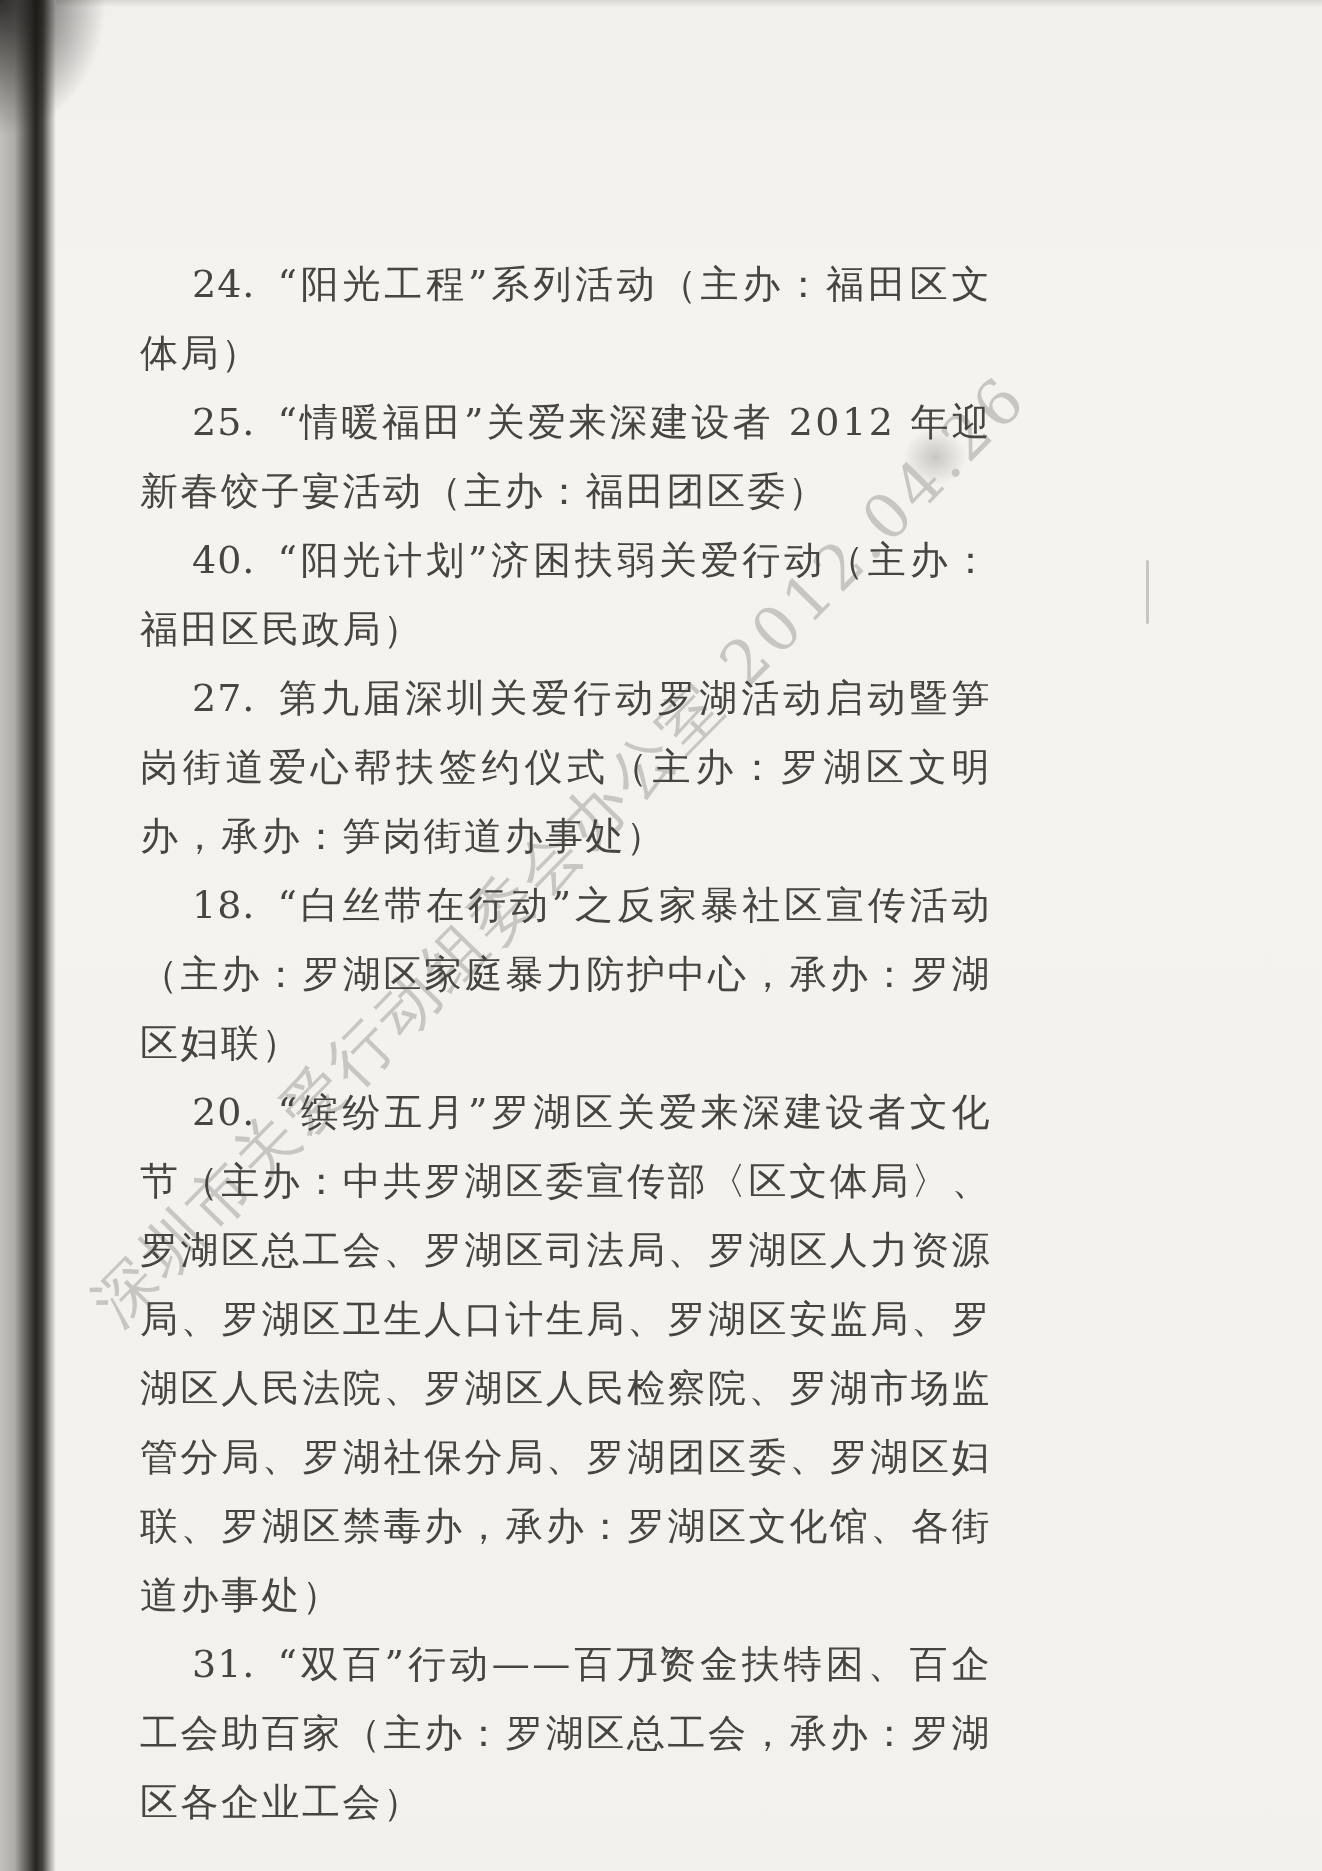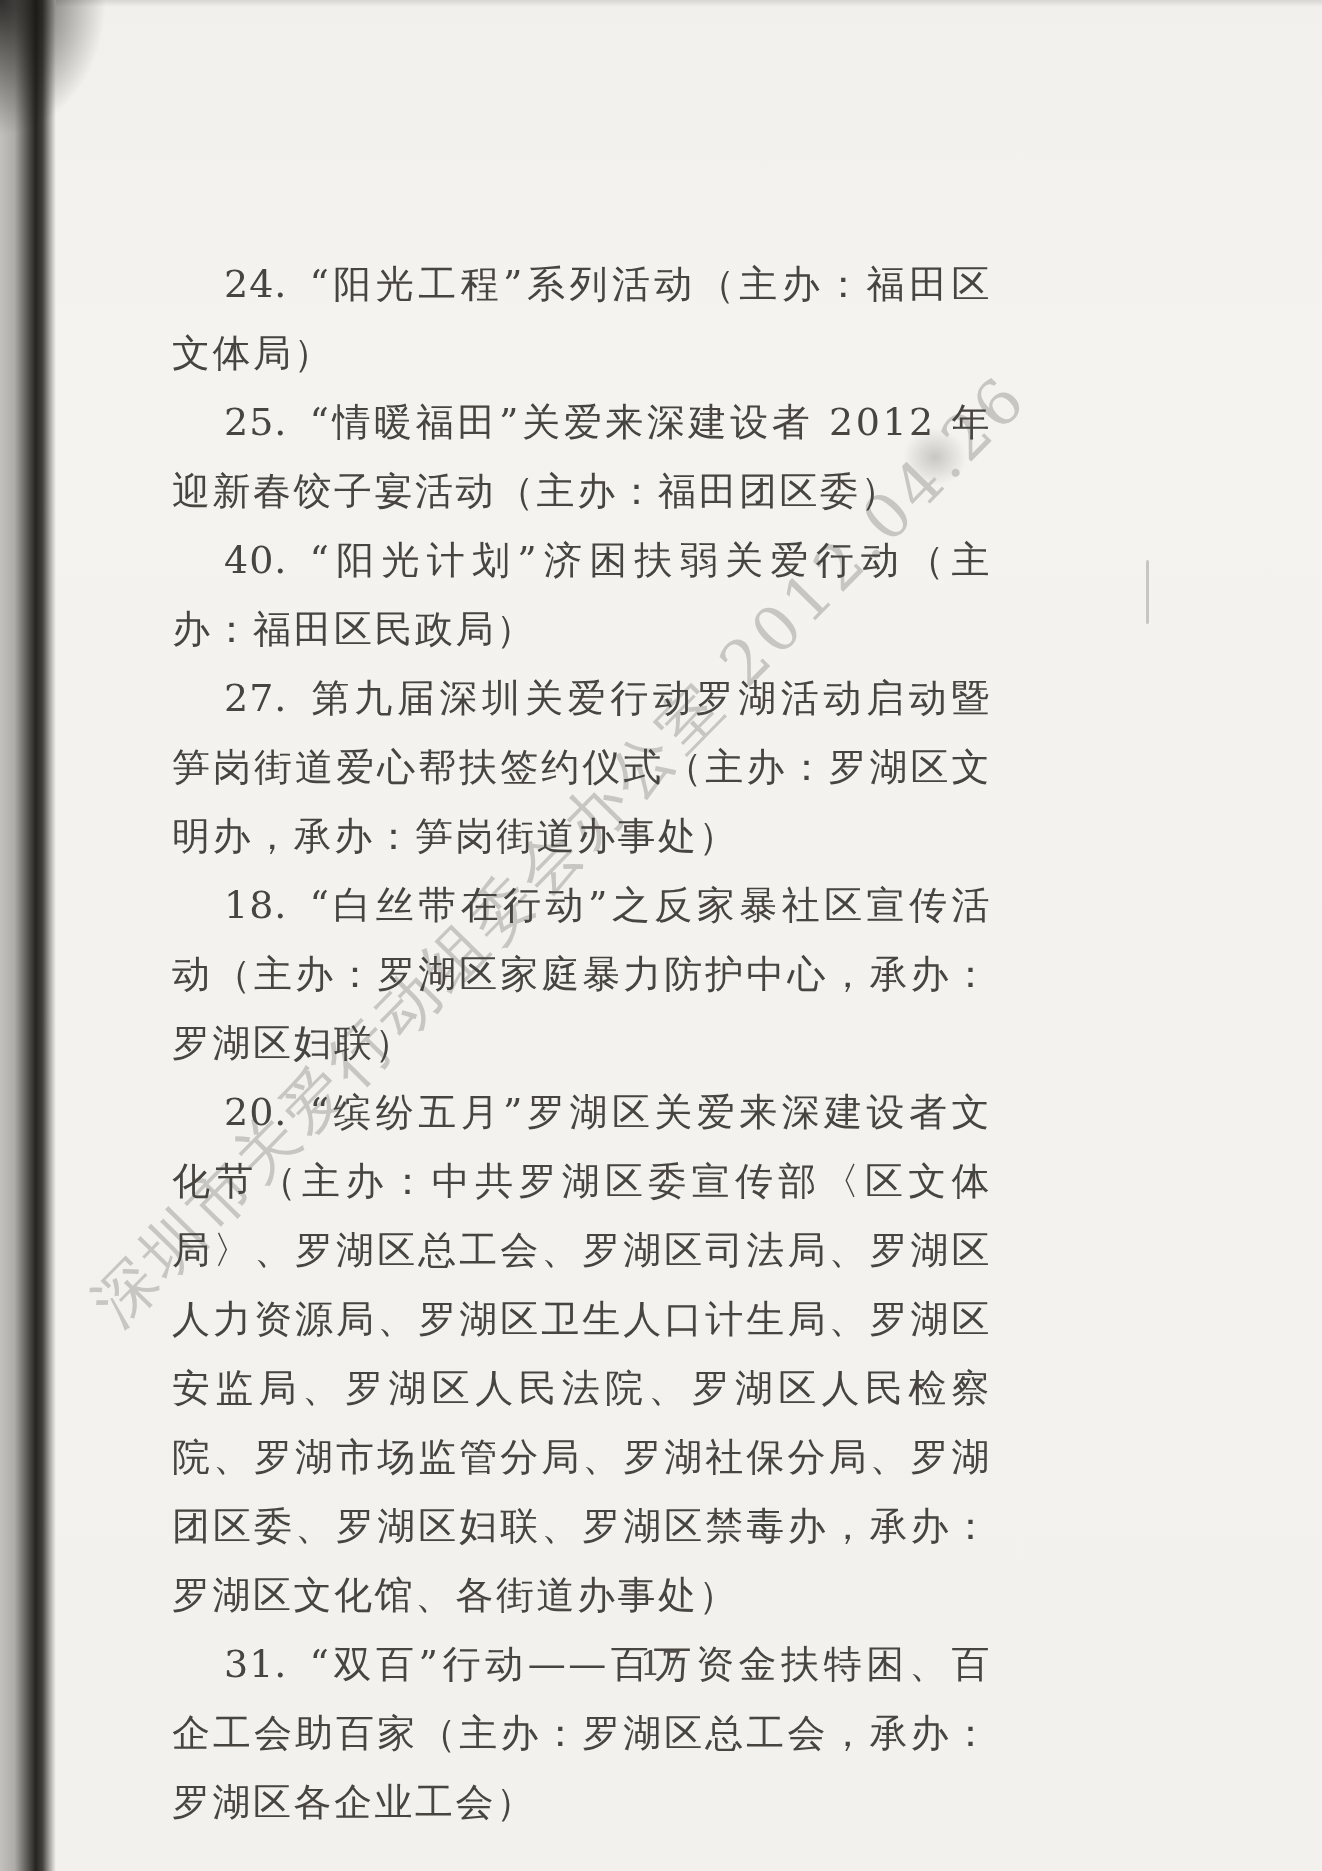--- a/index.html
+++ b/index.html
@@ -52,21 +52,20 @@
     position:absolute; left:140px; top:250px; width:852px;
     z-index:2;
   }
   .item {
     font-size:38px; line-height:69px;
     color:#48443f;
     text-align:justify;
     text-justify:inter-character;
     text-indent:52px;
     letter-spacing:2.5px;
-    margin-left:32px;
   }
   .item .num { margin-right:22px; letter-spacing:1px; }
   .page-number {
     position:absolute; top:1644px; left:0; width:100%;
     text-align:center; font-size:33px; color:#53504c;
     z-index:2;
   }
 </style>
 </head>
 <body>

